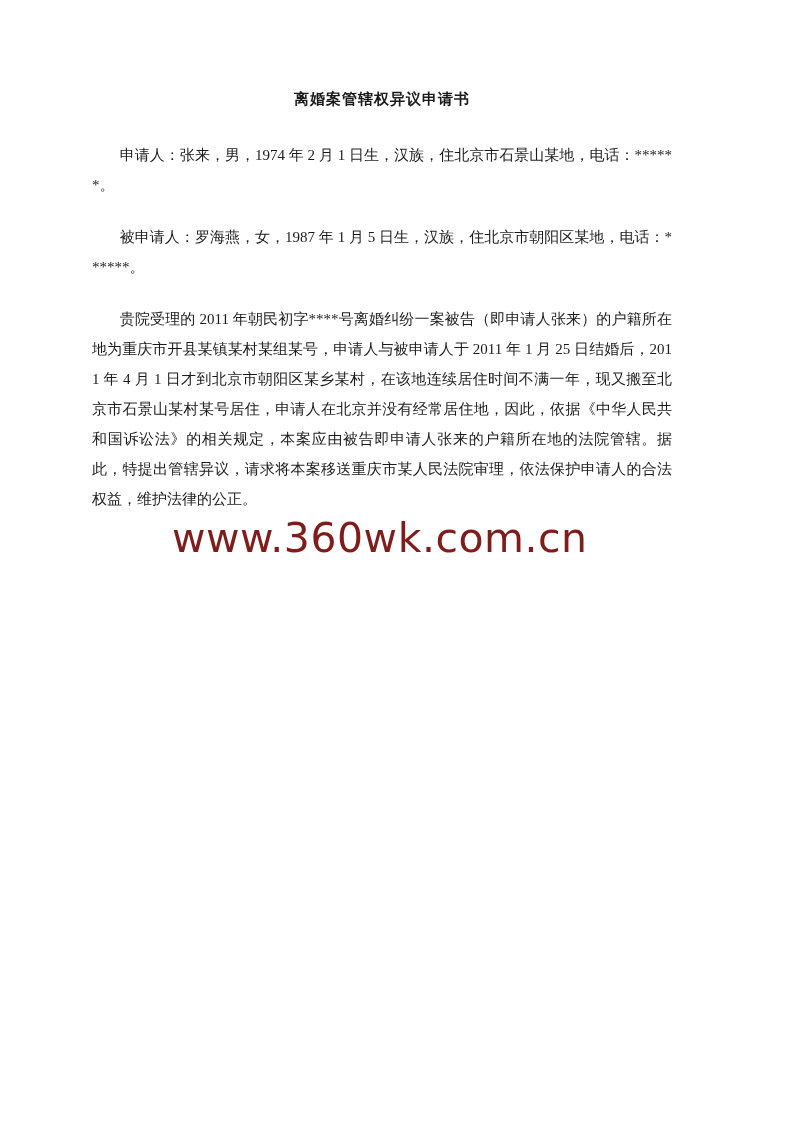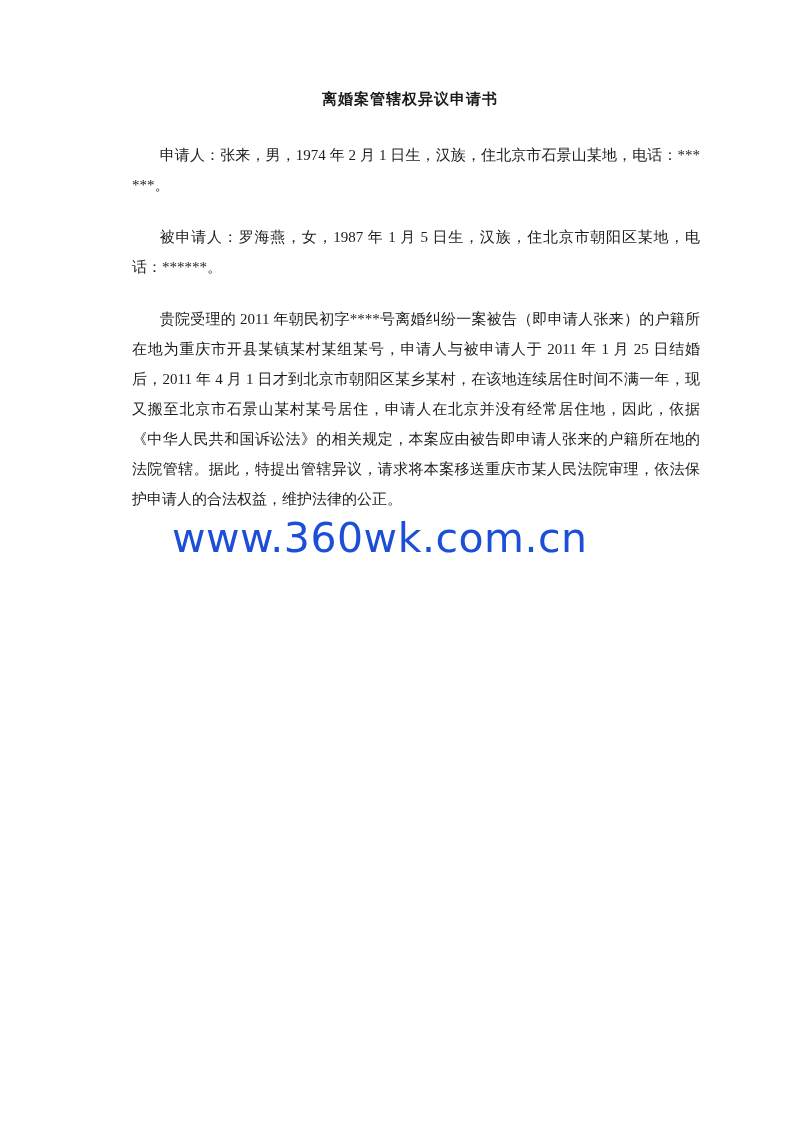--- a/index.html
+++ b/index.html
@@ -12,39 +12,39 @@
     width: 800px;
     height: 1132px;
     background: #ffffff;
     overflow: hidden;
     font-family: "Liberation Serif", "DejaVu Serif", serif;
     color: #1b1b1b;
   }
   .doc {
     position: relative;
     z-index: 1;
-    padding: 84px 100px 0 120px;
+    padding: 84px 100px 0 92px;
     width: 580px;
     box-sizing: content-box;
   }
   .doc-title {
     font-family: "Liberation Sans", "DejaVu Sans", sans-serif;
     font-size: 15px;
     font-weight: bold;
     line-height: 30px;
     text-align: center;
     margin: 0 0 26px 0;
     letter-spacing: 1px;
   }
   .doc p {
     font-size: 15px;
     line-height: 30px;
     text-align: justify;
     text-indent: 1.85em;
-    margin: 0 0 22px 12px;
+    margin: 0 0 22px 0;
     word-break: break-all;
   }
   .watermark {
     position: absolute;
     z-index: 0;
     left: 172px;
     top: 514px;
     font-family: "DejaVu Sans", "Liberation Sans", sans-serif;
     font-size: 41px;
     font-weight: normal;
@@ -52,21 +52,21 @@
     color: #d2d2d2;
     white-space: nowrap;
     user-select: none;
   }
 </style>
 </head>
 <body>
 
 <div class="page" style="background: rgb(255, 255, 255); color: rgb(27, 27, 27);">
 
-  <div class="watermark" style="color: #1d4ed8;">www.360wk.com.cn</div>
+  <div class="watermark" style="color: #7f1d1d;">www.360wk.com.cn</div>
 
   <div class="doc">
 
     <h1 class="doc-title">离婚案管辖权异议申请书</h1>
 
     <p>申请人：张来，男，1974 年 2 月 1 日生，汉族，住北京市石景山某地，电话：******。</p>
 
     <p>被申请人：罗海燕，女，1987 年 1 月 5 日生，汉族，住北京市朝阳区某地，电话：******。</p>
 
     <p>贵院受理的 2011 年朝民初字****号离婚纠纷一案被告（即申请人张来）的户籍所在地为重庆市开县某镇某村某组某号，申请人与被申请人于 2011 年 1 月 25 日结婚后，2011 年 4 月 1 日才到北京市朝阳区某乡某村，在该地连续居住时间不满一年，现又搬至北京市石景山某村某号居住，申请人在北京并没有经常居住地，因此，依据《中华人民共和国诉讼法》的相关规定，本案应由被告即申请人张来的户籍所在地的法院管辖。据此，特提出管辖异议，请求将本案移送重庆市某人民法院审理，依法保护申请人的合法权益，维护法律的公正。</p>

